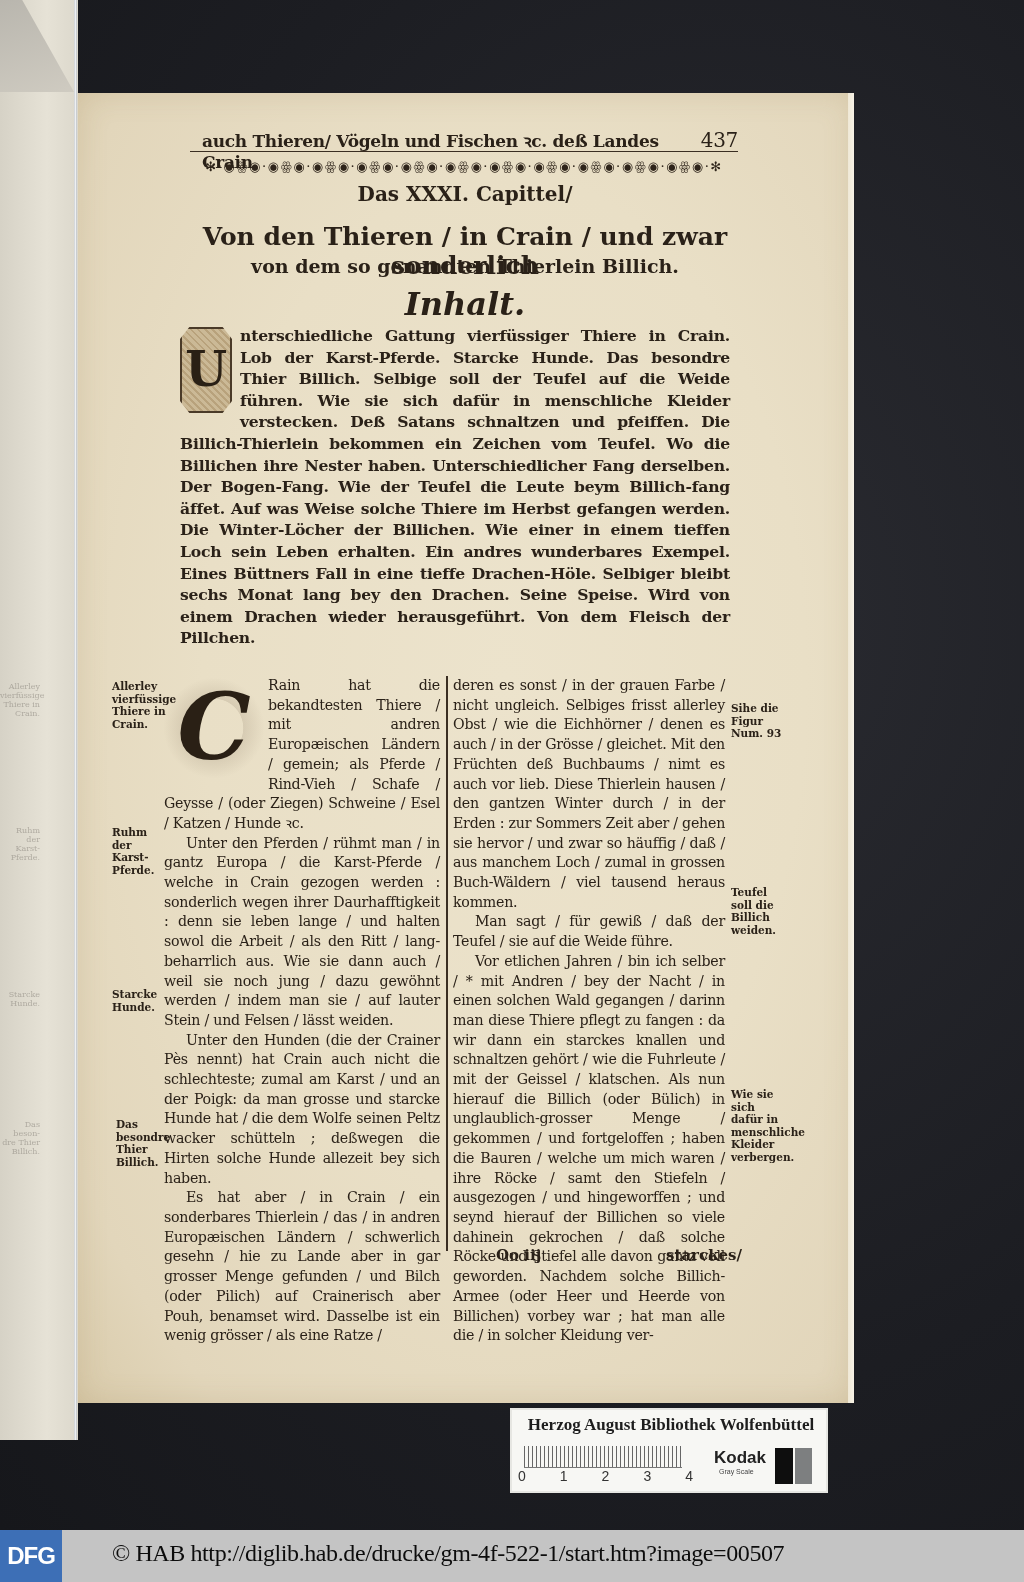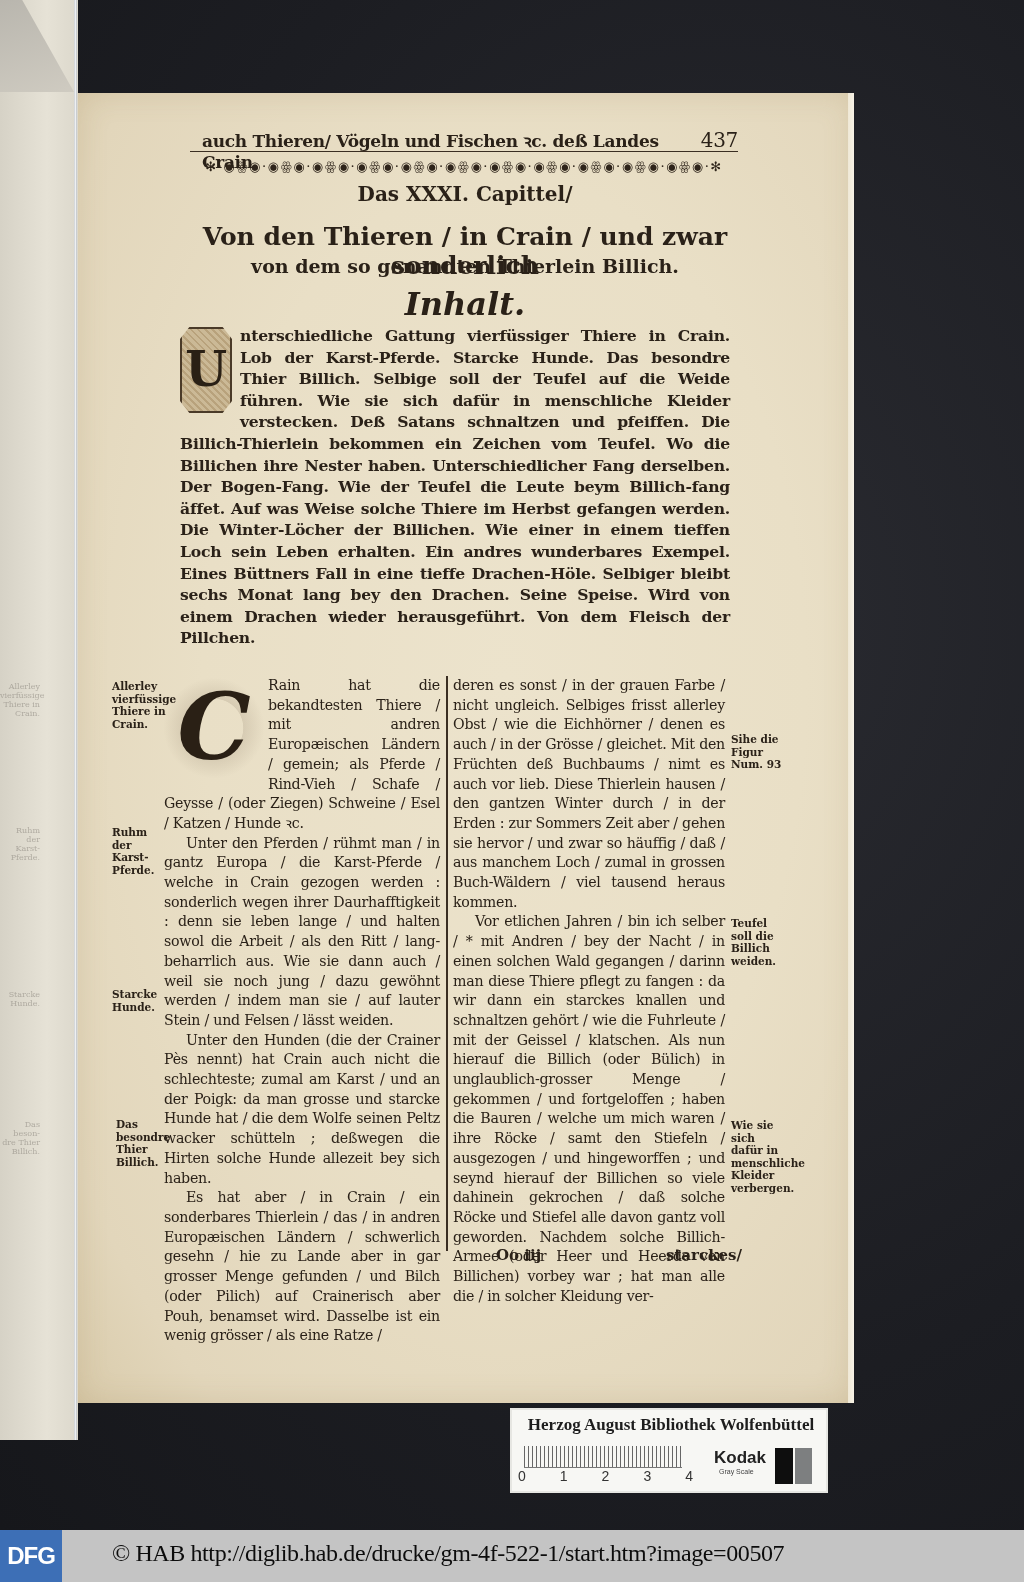--- a/index.html
+++ b/index.html
@@ -74,21 +74,21 @@
   .col p.no-indent { text-indent: 0; }
   .initial-c {
     float: left; width: 100px; height: 104px; margin: 0 4px 0 0;
     display: flex; align-items: center; justify-content: center;
     font-size: 92px; font-weight: bold; color: #2a2015; font-style: italic;
     background: radial-gradient(circle, transparent 40%, rgba(80,60,40,.12) 41%, transparent 70%);
   }
 
   .marginal { position: absolute; font-size: 10.5px; line-height: 12.5px; font-weight: bold; }
   .m-left { left: 112px; width: 56px; }
-  .m-right { left: 731px; width: 56px; margin-top: 31px; }
+  .m-right { left: 731px; width: 56px; }
 
   .signature { position: absolute; top: 1246px; font-size: 15px; font-weight: bold; text-align: center; }
 
   
   .target-card { position: absolute; left: 510px; top: 1408px; width: 318px; height: 85px; background: #f7f7f4; border: 2px solid #e6e6e2; }
   .tc-title { position: absolute; left: 6px; top: 5px; width: 306px; text-align: center; font-family: "Liberation Serif", serif; font-weight: bold; font-size: 17px; color: #1d1d1d; }
   .tc-ruler { position: absolute; left: 12px; top: 36px; width: 158px; height: 22px; border-bottom: 1px solid #777; background: repeating-linear-gradient(90deg,#666 0 1px,transparent 1px 4px); }
   .tc-nums { position: absolute; left: 6px; top: 58px; width: 175px; display: flex; justify-content: space-between; font-family: "Liberation Sans", sans-serif; font-size: 14px; color: #333; }
   .tc-brand { position: absolute; left: 202px; top: 38px; font-family: "Liberation Sans", sans-serif; font-weight: bold; font-size: 17px; color: #222; }
   .tc-sub { position: absolute; left: 207px; top: 58px; font-family: "Liberation Sans", sans-serif; font-size: 7px; color: #444; }
@@ -164,20 +164,21 @@
     <span class="initial-c">C</span><span>Rain hat die bekandtesten Thiere / mit andren Europæischen Ländern / gemein; als Pferde / Rind-Vieh / Schafe / Geysse / (oder Ziegen) Schweine / Esel / Katzen / Hunde ꝛc.</span>
   </p>
   <p>Unter den Pferden / rühmt man / in gantz Europa / die Karst-Pferde / welche in Crain gezogen werden : sonderlich wegen ihrer Daurhafftigkeit : denn sie leben lange / und halten sowol die Arbeit / als den Ritt / lang-beharrlich aus.  Wie sie dann auch / weil sie noch jung / dazu gewöhnt werden / indem man sie / auf lauter Stein / und Felsen / lässt weiden.</p>
   <p>Unter den Hunden (die der Crainer Pès nennt) hat Crain auch nicht die schlechteste; zumal am Karst / und an der Poigk: da man grosse und starcke Hunde hat / die dem Wolfe seinen Peltz wacker schütteln ; deßwegen die Hirten solche Hunde allezeit bey sich haben.</p>
   <p>Es hat aber / in Crain / ein sonderbares Thierlein / das / in andren Europæischen Ländern / schwerlich gesehn / hie zu Lande aber in gar grosser Menge gefunden / und Bilch (oder Pilich) auf Crainerisch aber Pouh, benamset wird.  Dasselbe ist ein wenig grösser / als eine Ratze /</p>
 </div>
 <div class="col-divider"></div>
 
 <div class="col col-right">
   <p class="no-indent">deren es sonst / in der grauen Farbe / nicht ungleich.   Selbiges frisst allerley Obst / wie die Eichhörner / denen es auch / in der Grösse / gleichet.   Mit den Früchten deß Buchbaums / nimt es auch vor lieb. Diese Thierlein hausen / den gantzen Winter durch / in der Erden : zur Sommers Zeit aber / gehen sie hervor / und zwar so häuffig / daß / aus manchem Loch / zumal in grossen Buch-Wäldern / viel tausend heraus kommen.</p>
+  <p>Man sagt / für gewiß / daß der Teufel / sie auf die Weide führe.</p>
   <p>Vor etlichen Jahren / bin ich selber / * mit Andren / bey der Nacht / in einen solchen Wald gegangen / darinn man diese Thiere pflegt zu fangen :  da wir dann ein starckes knallen und schnaltzen gehört / wie die Fuhrleute / mit der Geissel / klatschen.   Als nun hierauf die Billich (oder Bülich) in unglaublich-grosser Menge / gekommen / und fortgeloffen ; haben die Bauren / welche um mich waren / ihre Röcke / samt den Stiefeln / ausgezogen / und hingeworffen ; und seynd hierauf der Billichen so viele dahinein gekrochen / daß solche Röcke und Stiefel alle davon gantz voll geworden.   Nachdem solche Billich-Armee (oder Heer und Heerde von Billichen) vorbey war ; hat man alle die / in solcher Kleidung ver-</p>
 </div>
 
 <div class="signature" style="left:496px">Oo iij</div>
 <div class="signature" style="left:666px">starckes/</div>
 
 <div class="target-card">
   <div class="tc-title">Herzog August Bibliothek Wolfenbüttel</div>
   <div class="tc-ruler"></div>
   <div class="tc-nums">

